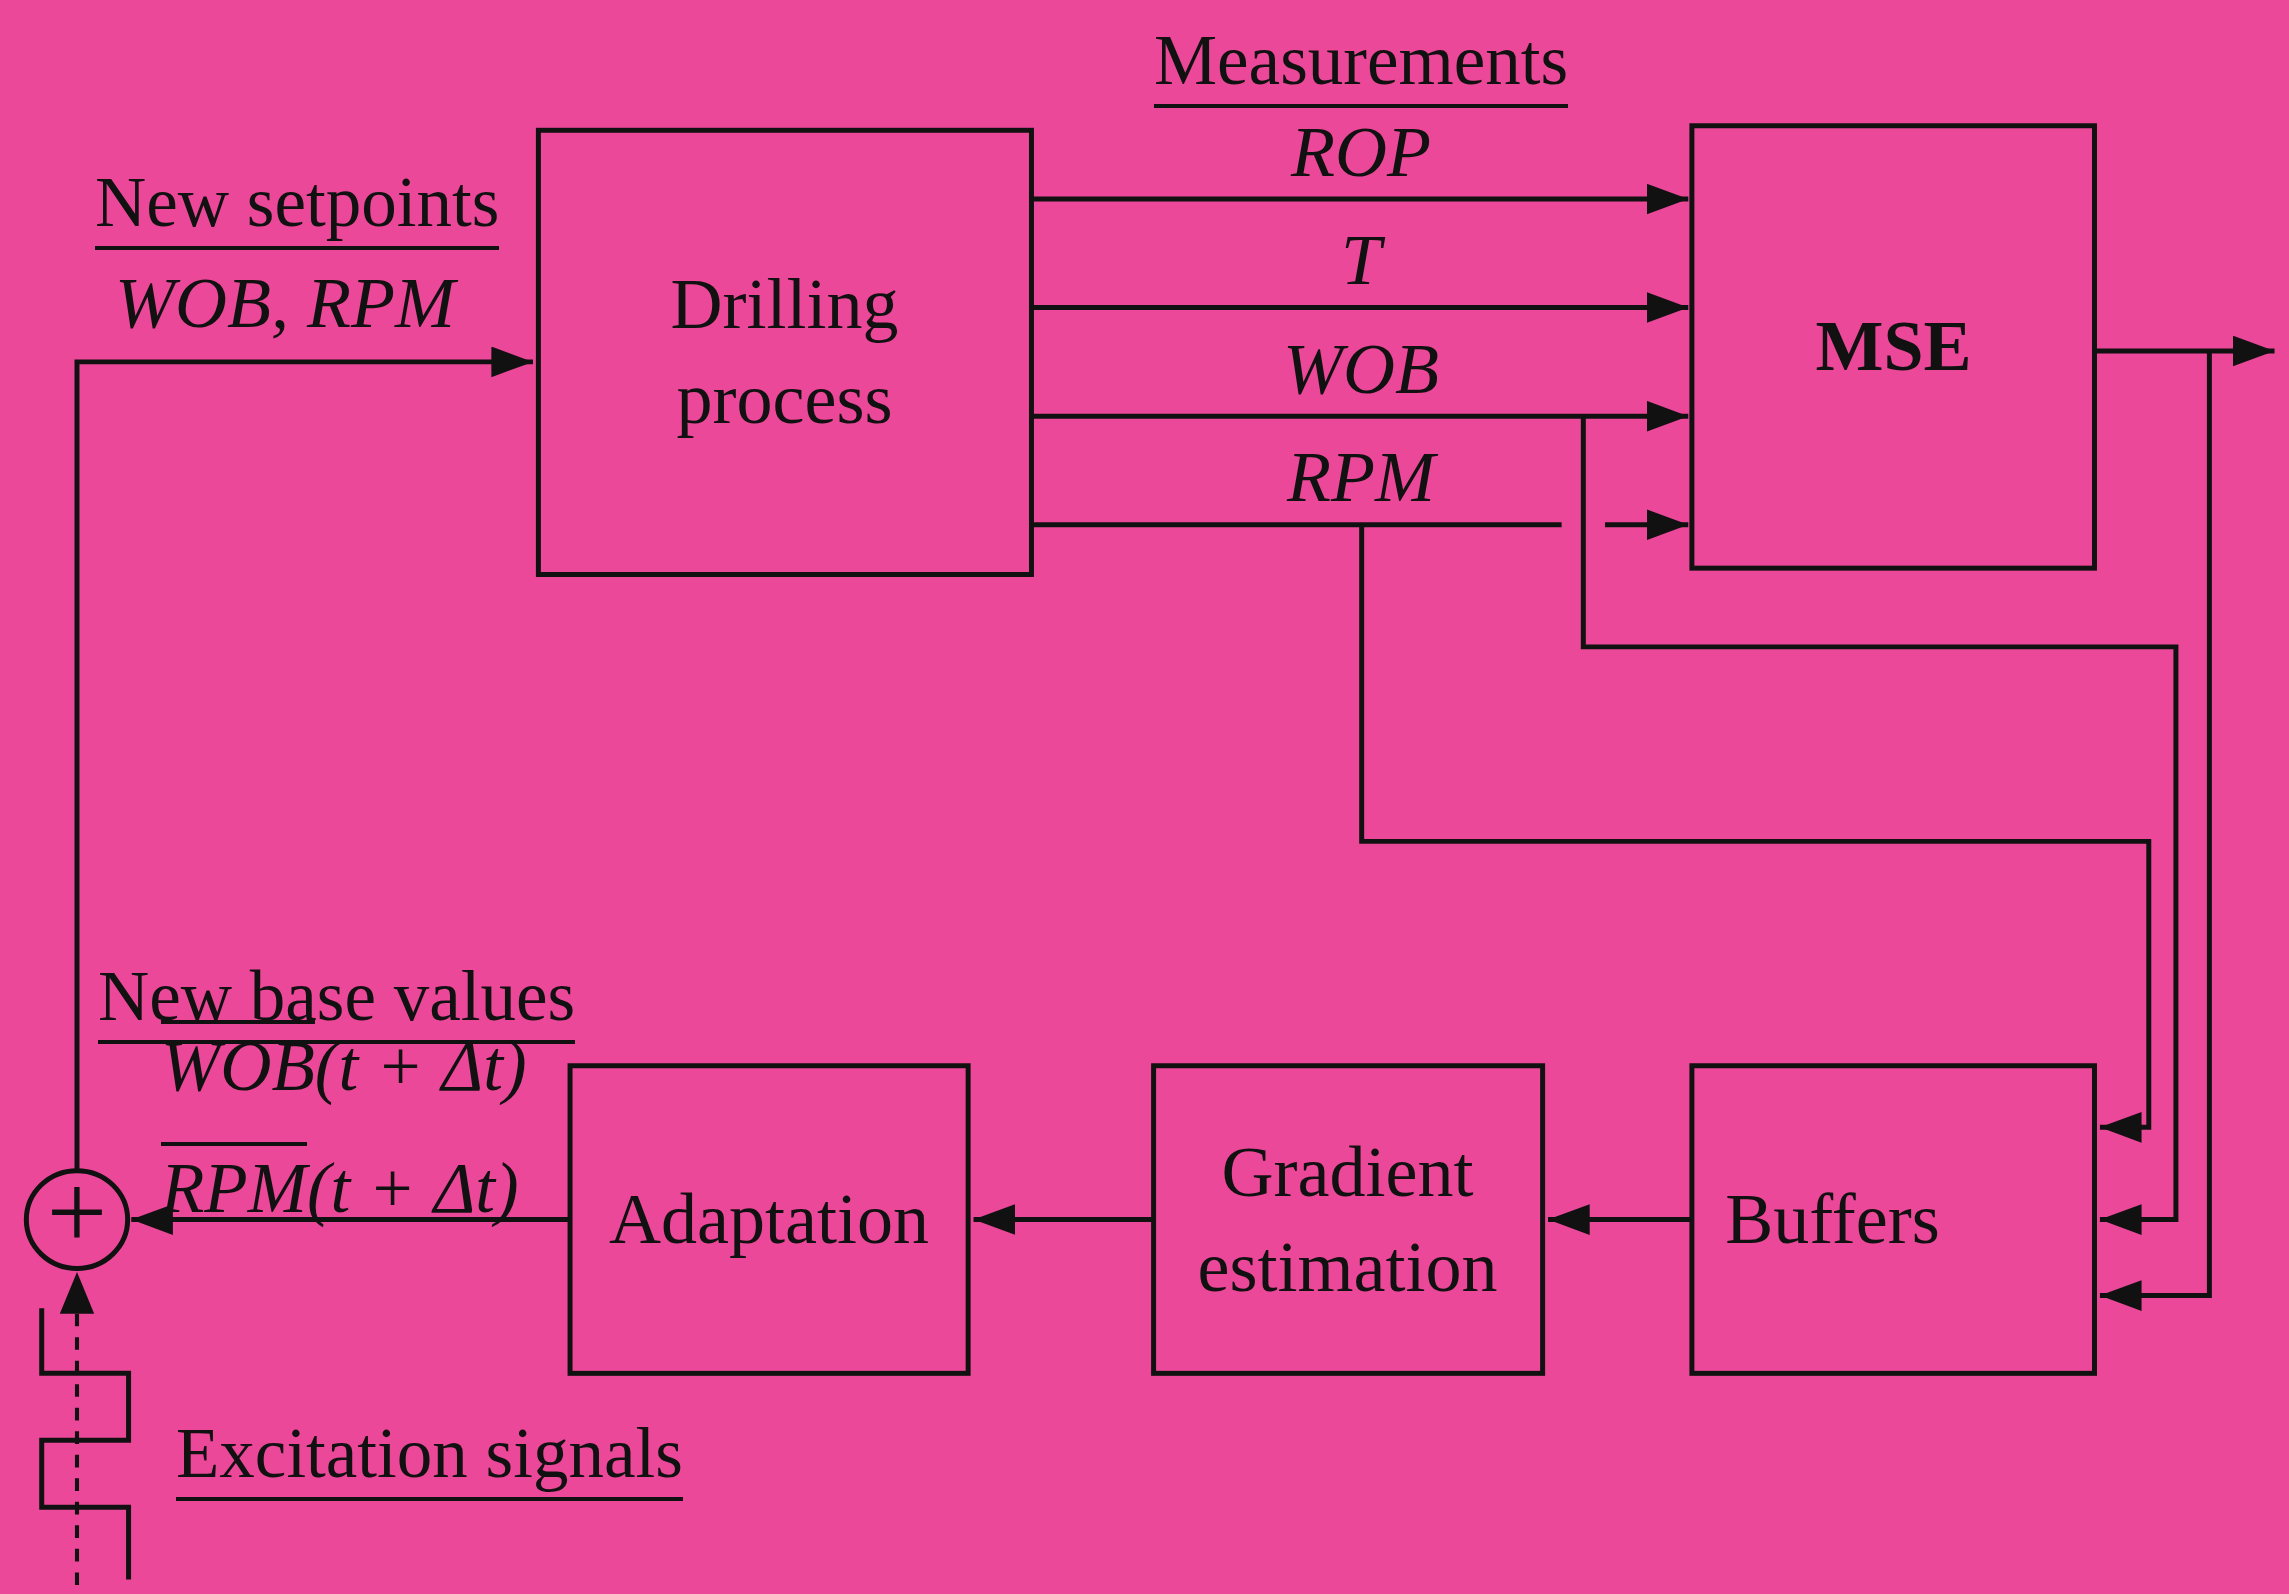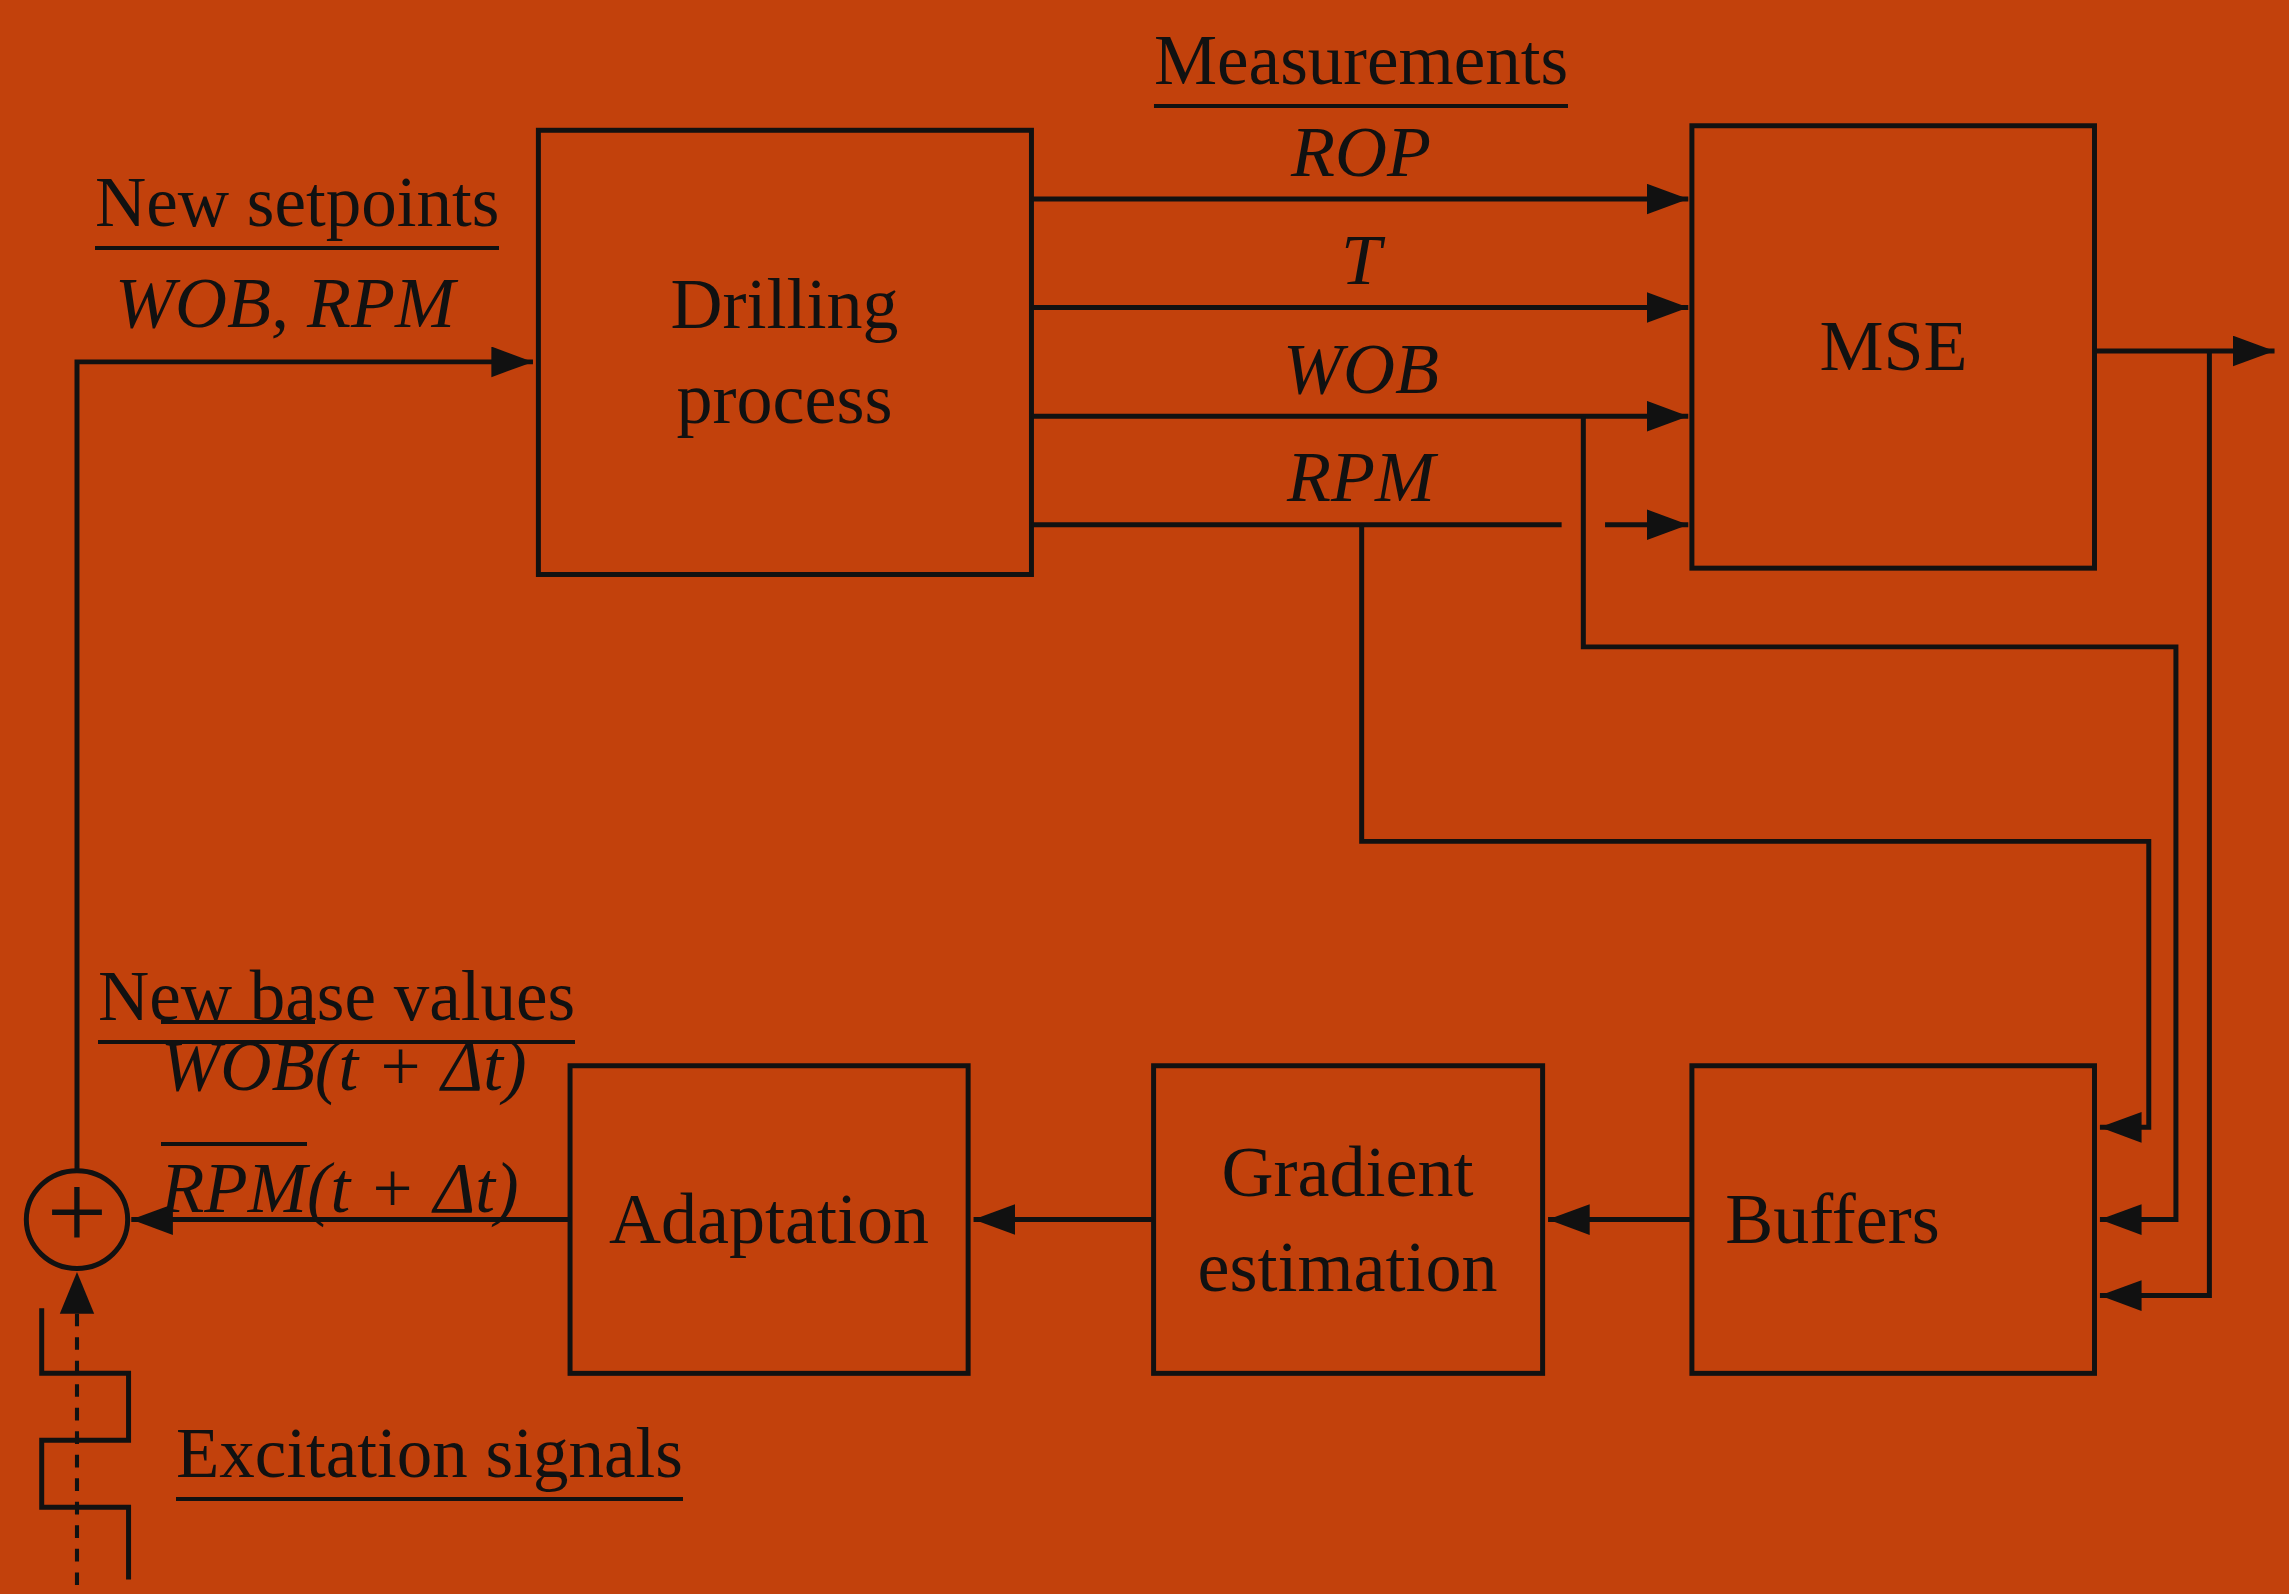--- a/index.html
+++ b/index.html
@@ -1,20 +1,20 @@
 <!DOCTYPE html>
 <html style="font-size:14.5px"><head>
 <meta charset="utf-8">
 <style>
   html, body { margin: 0; padding: 0; background: #ffffff; }
   .stage {
     position: relative;
     width: 2290px;
     height: 1595px;
-    background: #c2410c;
+    background: #ec4899;
     font-family: "Liberation Serif", "DejaVu Serif", serif;
     color: #111111;
     overflow: hidden;
   }
   .stage svg { position: absolute; left: 0; top: 0; }
 
   .lbl {
     position: absolute;
     white-space: nowrap;
     line-height: 1;
@@ -117,21 +117,21 @@
   </div>
 
   <div class="lbl hdr" style="left:176px; top:1418px;">Excitation signals</div>
 
   <div class="plus">+</div>
 
   <div class="boxlbl" style="left:538px; top:130px; width:493px; height:444px;">
     <div>Drilling</div>
     <div>process</div>
   </div>
-  <div class="boxlbl" style="left:1692px; top:126px; width:403px; height:442px;">
+  <div class="boxlbl" style="left:1692px; top:126px; width:403px; height:442px;font-weight:bold;">
     <div>MSE</div>
   </div>
   <div class="boxlbl" style="left:570px; top:1066px; width:398px; height:308px;">
     <div>Adaptation</div>
   </div>
   <div class="boxlbl" style="left:1153px; top:1066px; width:389px; height:308px;">
     <div>Gradient</div>
     <div>estimation</div>
   </div>
   <div class="boxlbl" style="left:1631px; top:1066px; width:403px; height:308px;text-align:center;">

